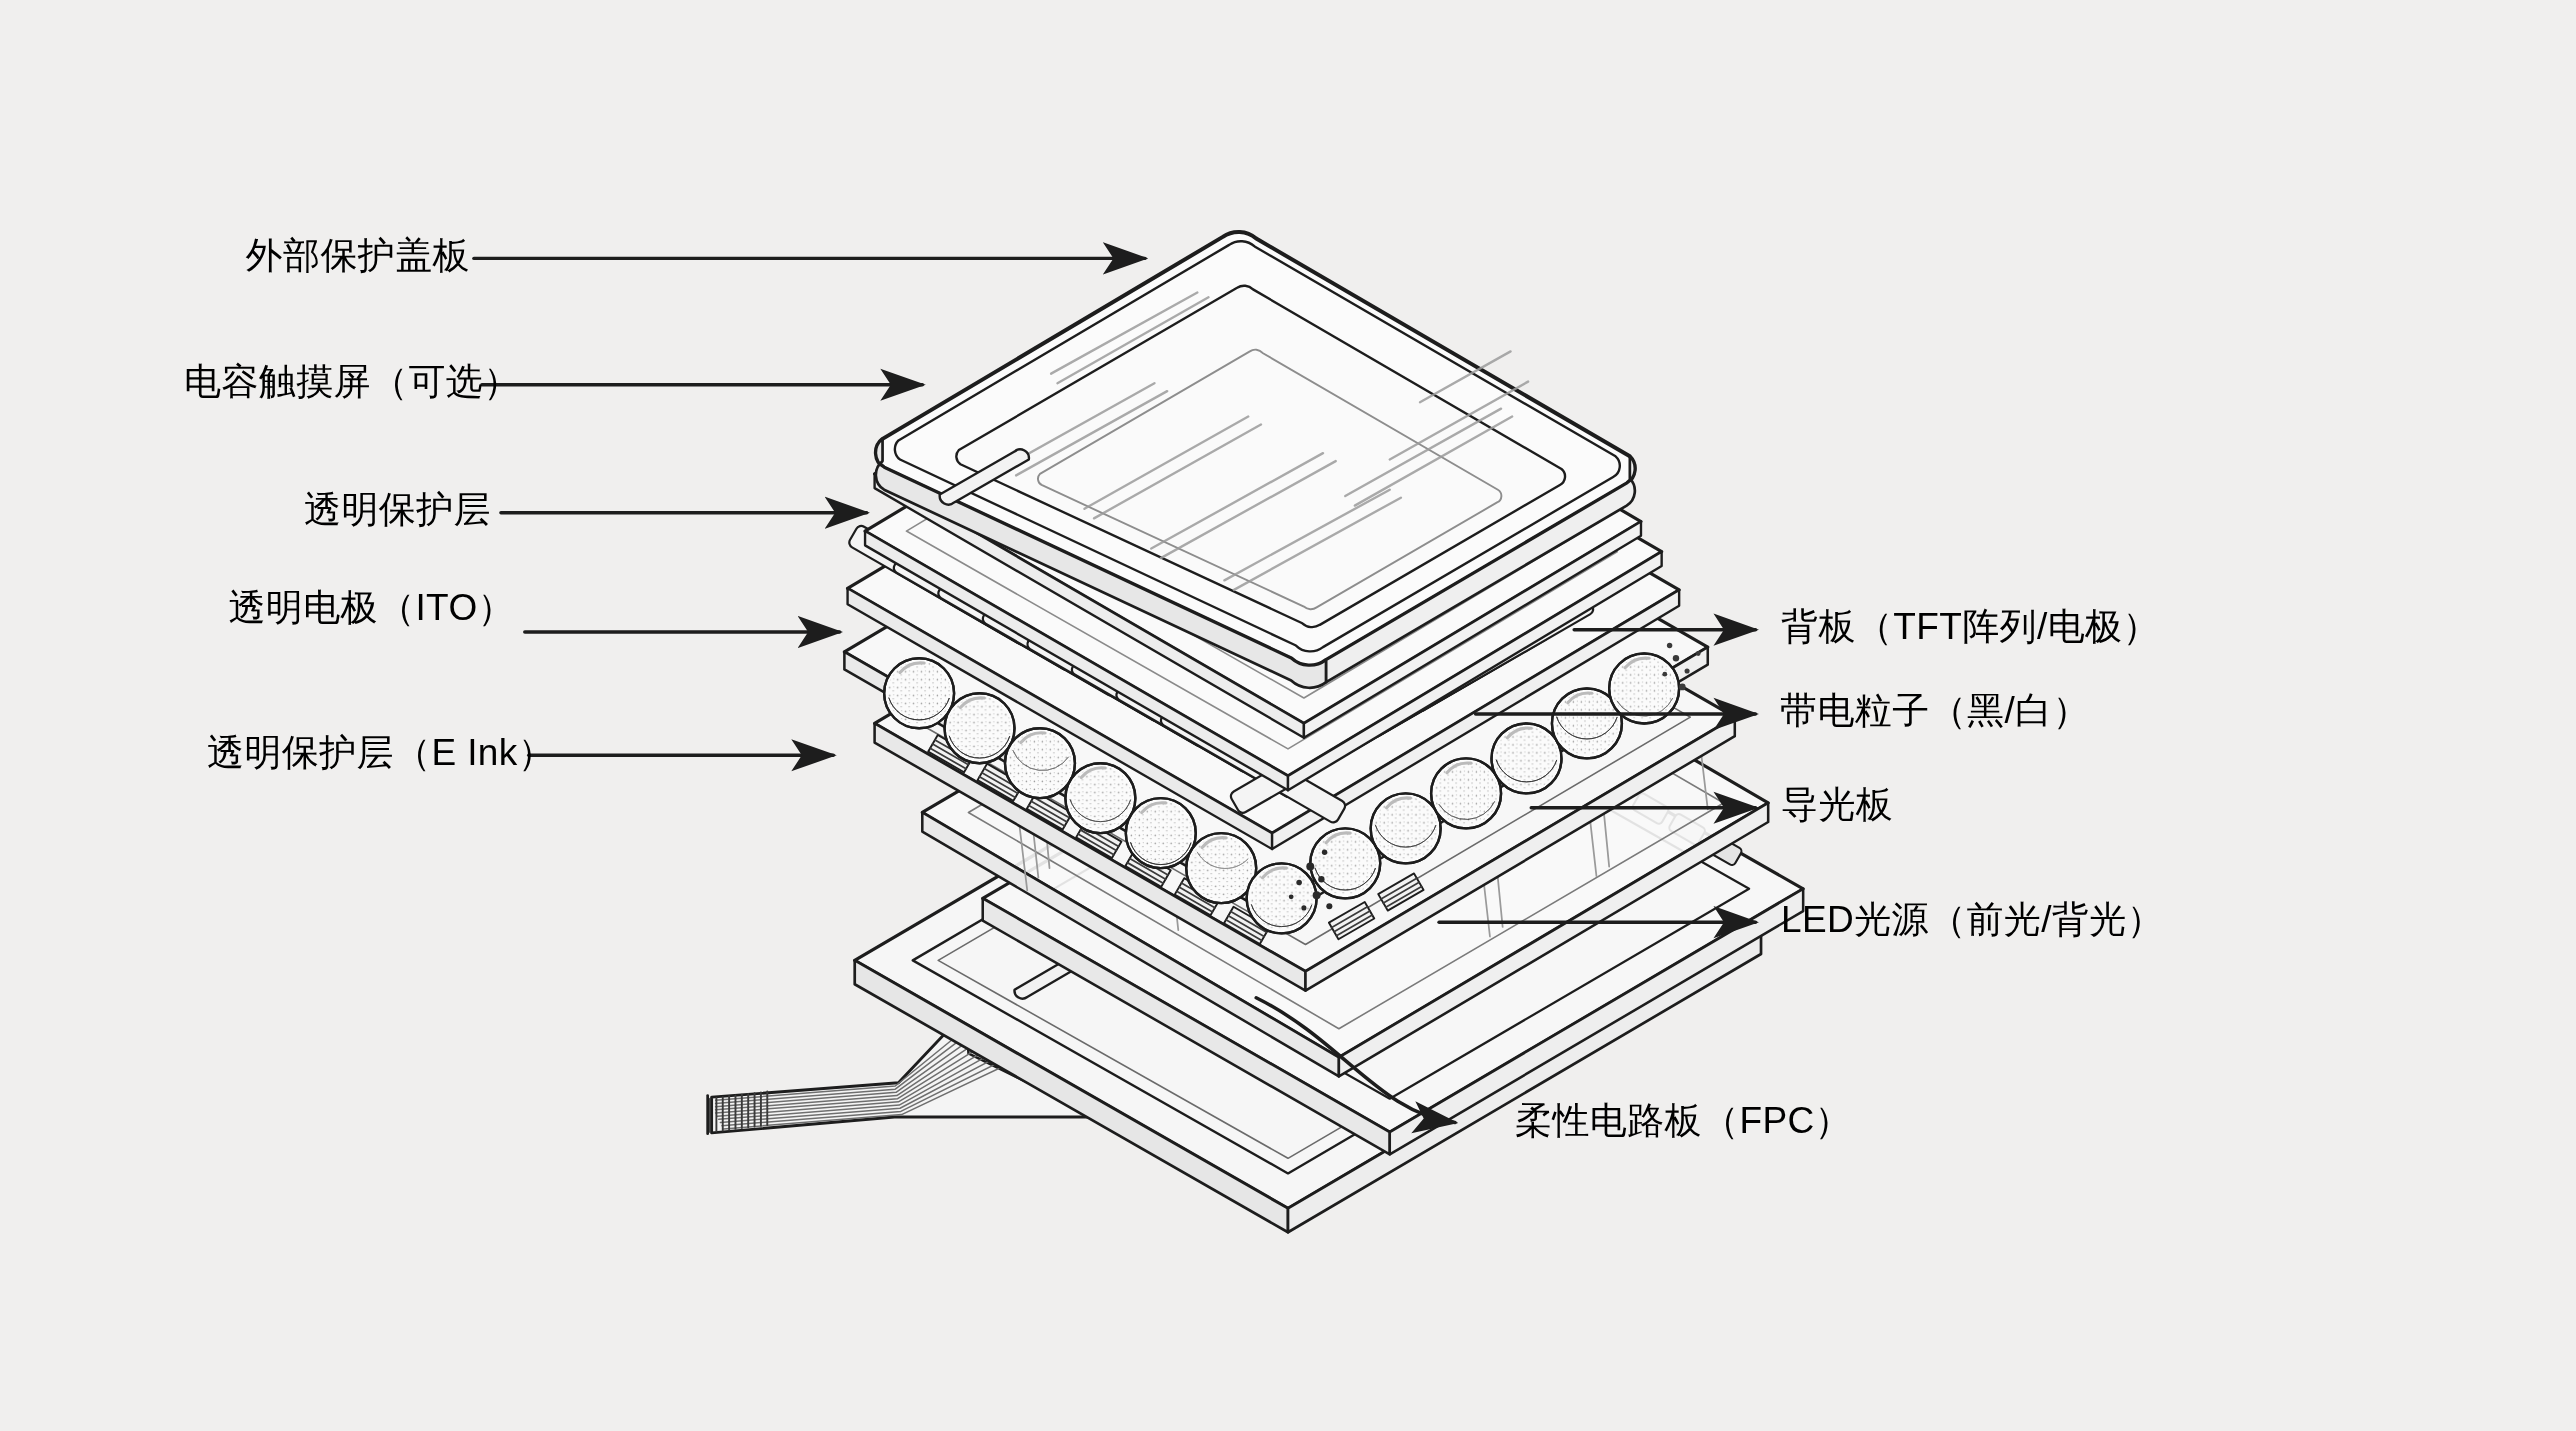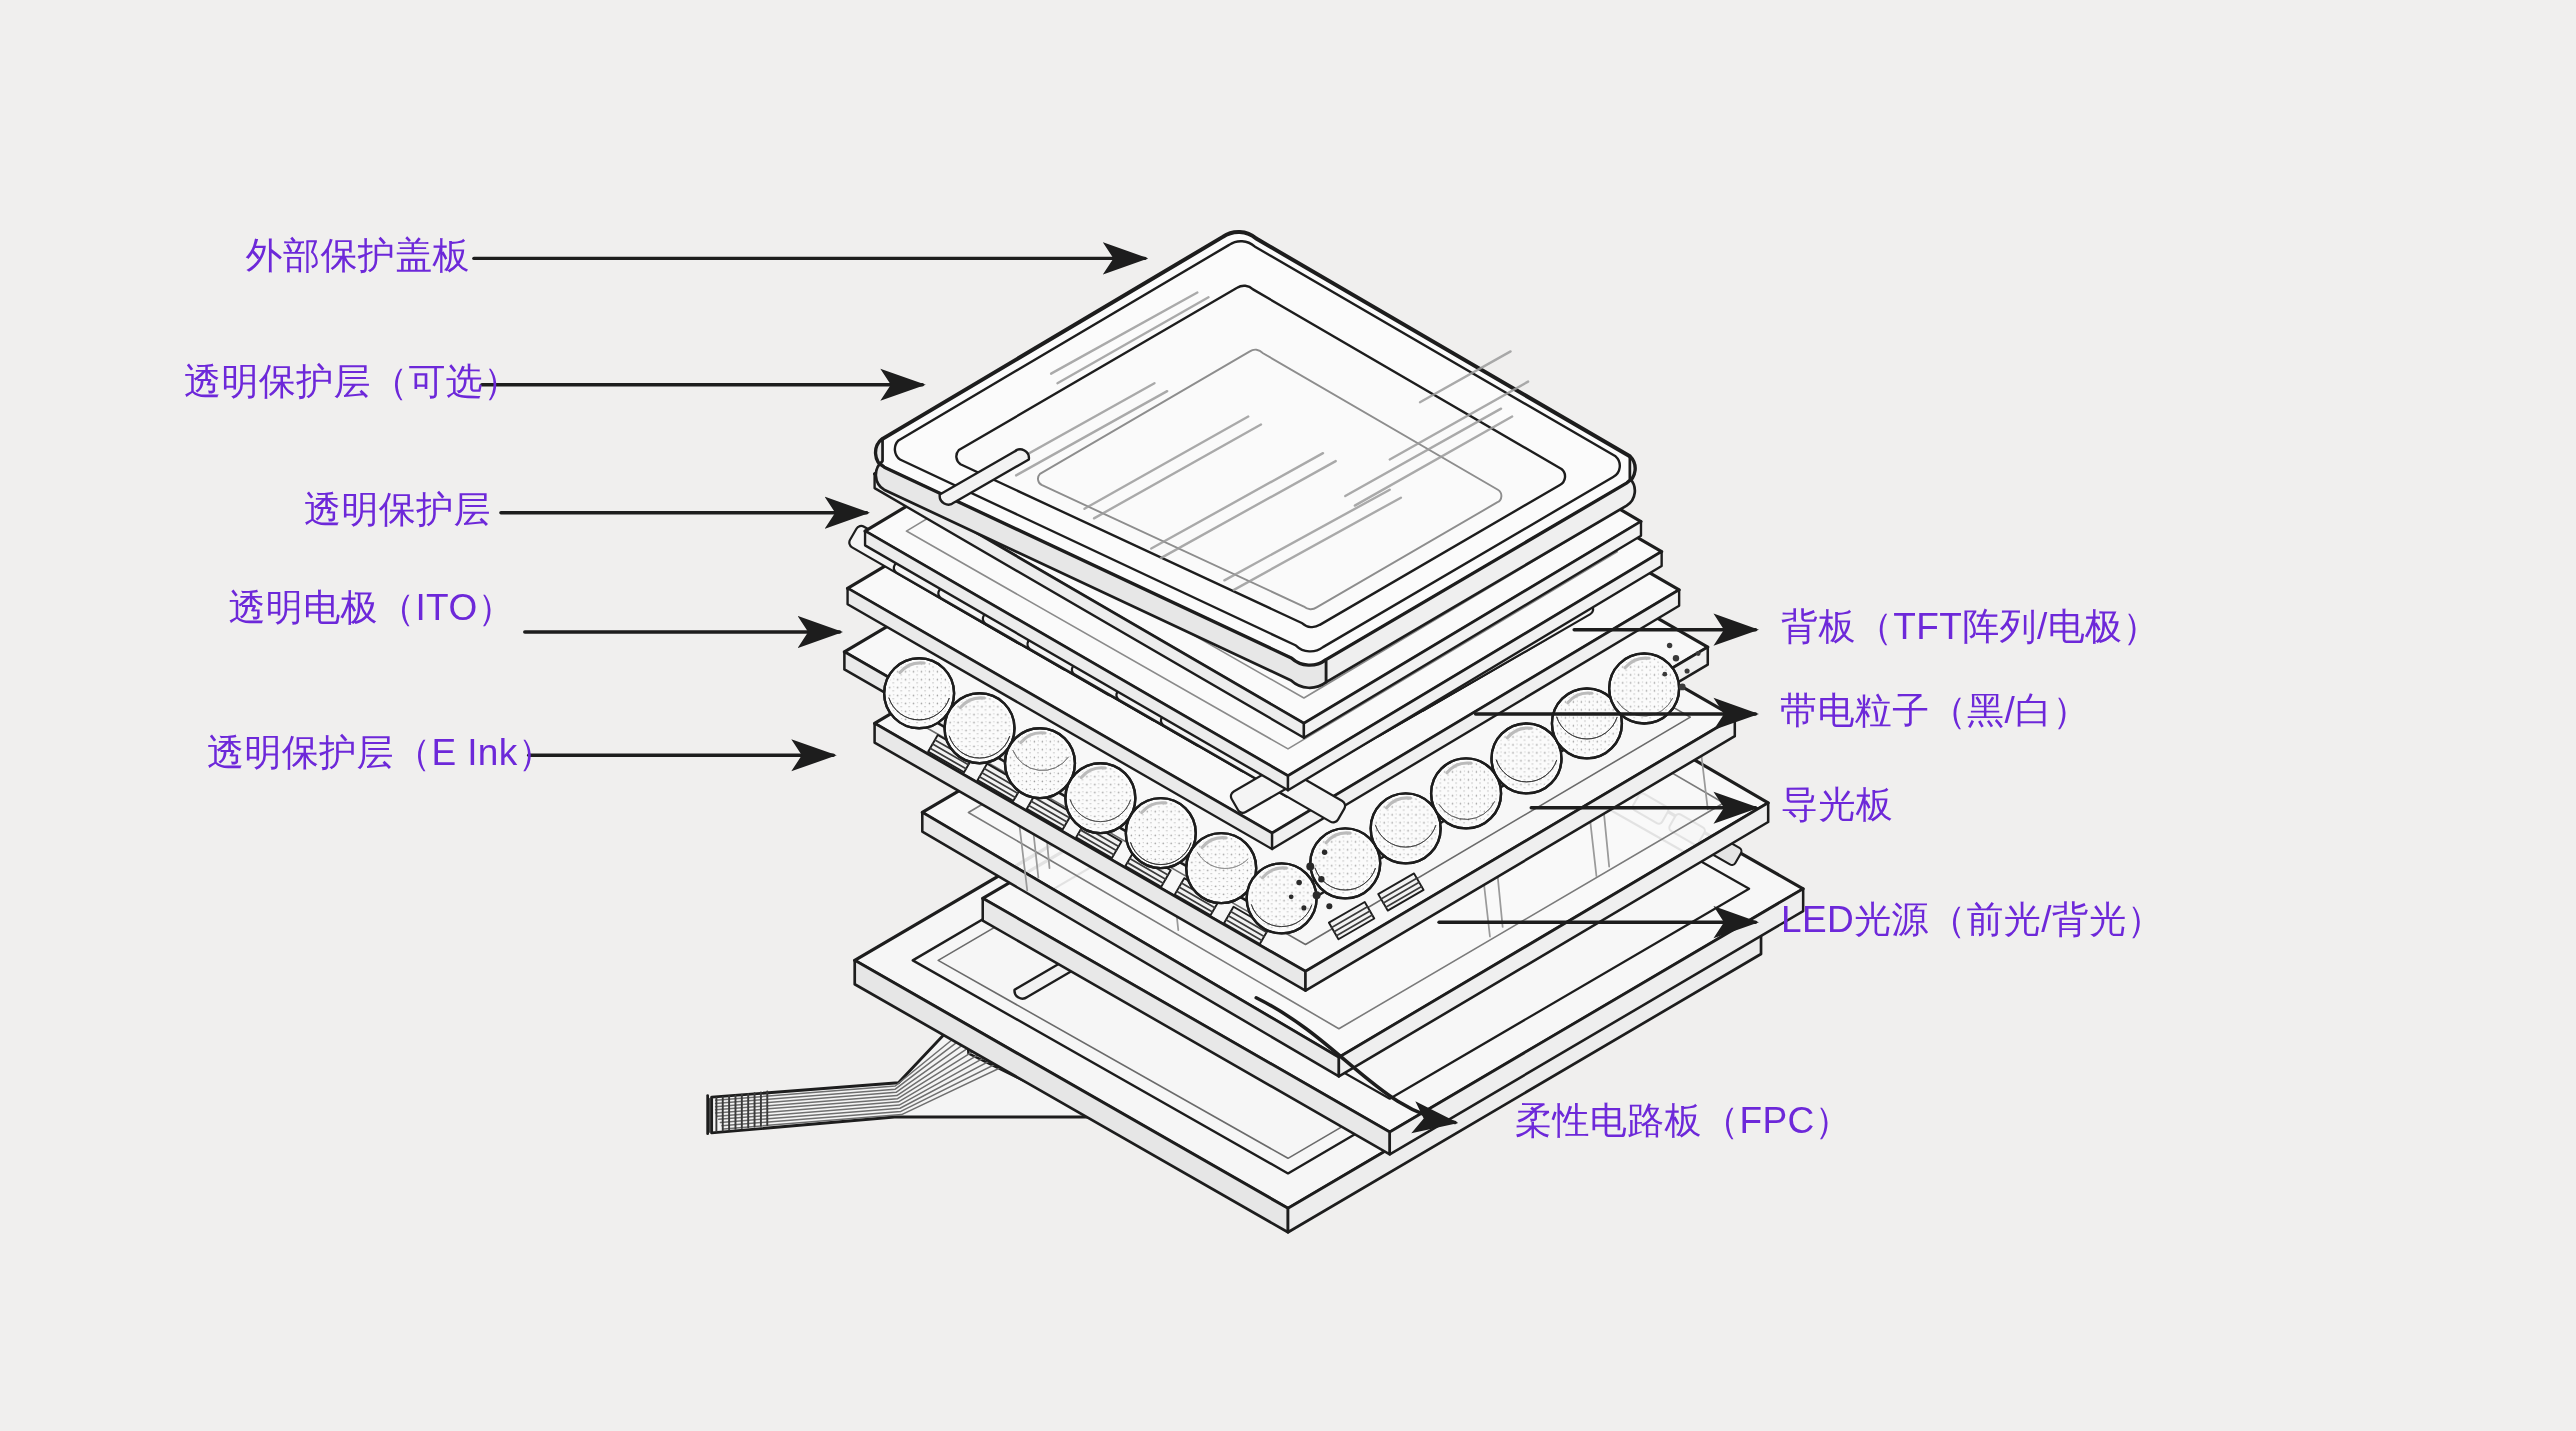--- a/index.html
+++ b/index.html
@@ -22,21 +22,21 @@
   }
   #diagram-svg {
     position: absolute;
     inset: 0;
     width: 2576px;
     height: 1431px;
     display: block;
   }
   .lbl {
     position: absolute;
-    color: #6d28d9;
+    color: #000000;
     font-size: 37px;
     line-height: 1.05;
     white-space: nowrap;
     letter-spacing: 0.4px;
     font-weight: 400;
   }
   .lbl.right { text-align: left; }
   .lbl.left { text-align: right; }
 </style>
 </head>
@@ -502,21 +502,21 @@
         <line x1="1926" y1="1016" x2="2208" y2="1016" marker-end="url(#arw)"></line>
         <line x1="1810" y1="1160" x2="2208" y2="1160" marker-end="url(#arw)"></line>
         <path d="M1580 1255 C1690 1310, 1735 1400, 1830 1412" marker-end="url(#arw)"></path>
       </g>
 
     </g>
   </svg>
 
   <div class="lbl left" style="left:239px; top:237px; width:231px;">外部保护盖板</div>
 
-  <div class="lbl left" style="left:184px; top:363px; width:293px;">透明保护层（可选）</div>
+  <div class="lbl left" style="left:184px; top:363px; width:293px;">电容触摸屏（可选）</div>
 
   <div class="lbl left" style="left:262px; top:491px; width:229px;">透明保护层</div>
 
   <div class="lbl left" style="left:213px; top:589px; width:302px;">透明电极（ITO）</div>
 
   <div class="lbl left" style="left:207px; top:734px; width:312px;">透明保护层（E Ink）</div>
 
   <div class="lbl right" style="left:1781px; top:608px;">背板（TFT阵列/电极）</div>
 
   <div class="lbl right" style="left:1780px; top:692px;text-align:right;">带电粒子（黑/白）</div>

